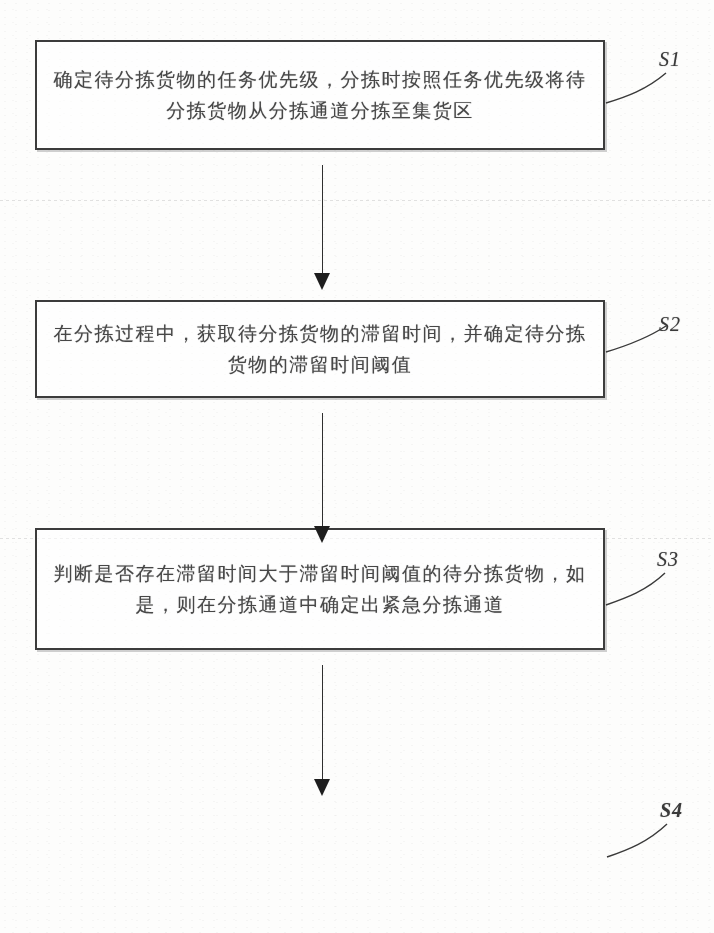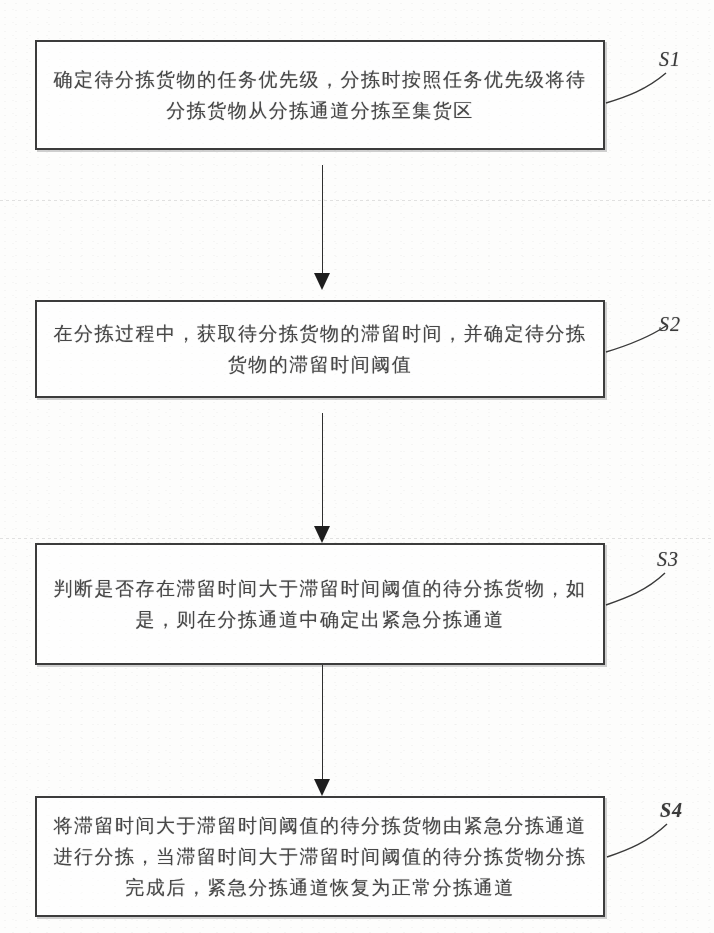--- a/index.html
+++ b/index.html
@@ -29,21 +29,21 @@
   .box-text{
     color:#474747;
     font-size:19px;
     line-height:31px;
     letter-spacing:1.5px;
     text-align:center;
     text-shadow:0 0 1px rgba(80,80,80,0.45);
   }
   .box1{top:40px;height:110px;}
   .box2{top:280px;height:98px;margin-top:20px;}
-  .box3{top:543px;height:122px;}
+  .box3{top:528px;height:122px;}
   .box4{top:796px;height:121px;}
 
   .arrow{position:absolute;left:314px;width:17px;}
   .arrow .shaft{
     position:absolute;left:7.5px;top:0;bottom:16px;width:1.6px;
     background:#2f2f2f;
   }
   .arrow .head{
     position:absolute;left:0;bottom:0;
     width:0;height:0;
@@ -90,23 +90,20 @@
   </div>
 
   <div class="flow-box box2">
     <div class="box-text">在分拣过程中，获取待分拣货物的滞留时间，并确定待分拣货物的滞留时间阈值</div>
   </div>
 
   <div class="flow-box box3">
     <div class="box-text">判断是否存在滞留时间大于滞留时间阈值的待分拣货物，如是，则在分拣通道中确定出紧急分拣通道</div>
   </div>
 
-  <div class="flow-box box4">
-    <div class="box-text">将滞留时间大于滞留时间阈值的待分拣货物由紧急分拣通道进行分拣，当滞留时间大于滞留时间阈值的待分拣货物分拣完成后，紧急分拣通道恢复为正常分拣通道</div>
-  </div>
 
   <div class="arrow arrow1">
     <div class="shaft"></div>
     <div class="head"></div>
   </div>
   <div class="arrow arrow2">
     <div class="shaft"></div>
     <div class="head"></div>
   </div>
   <div class="arrow arrow3">

